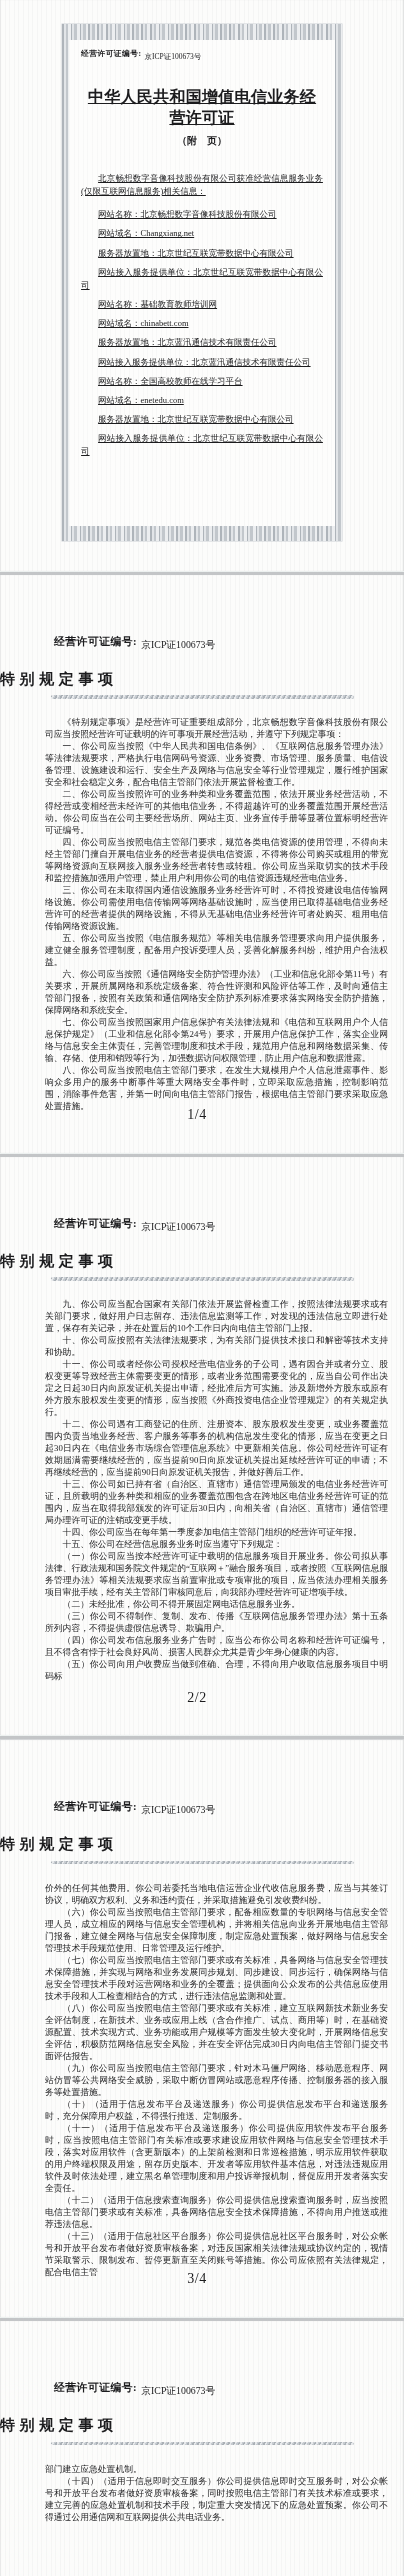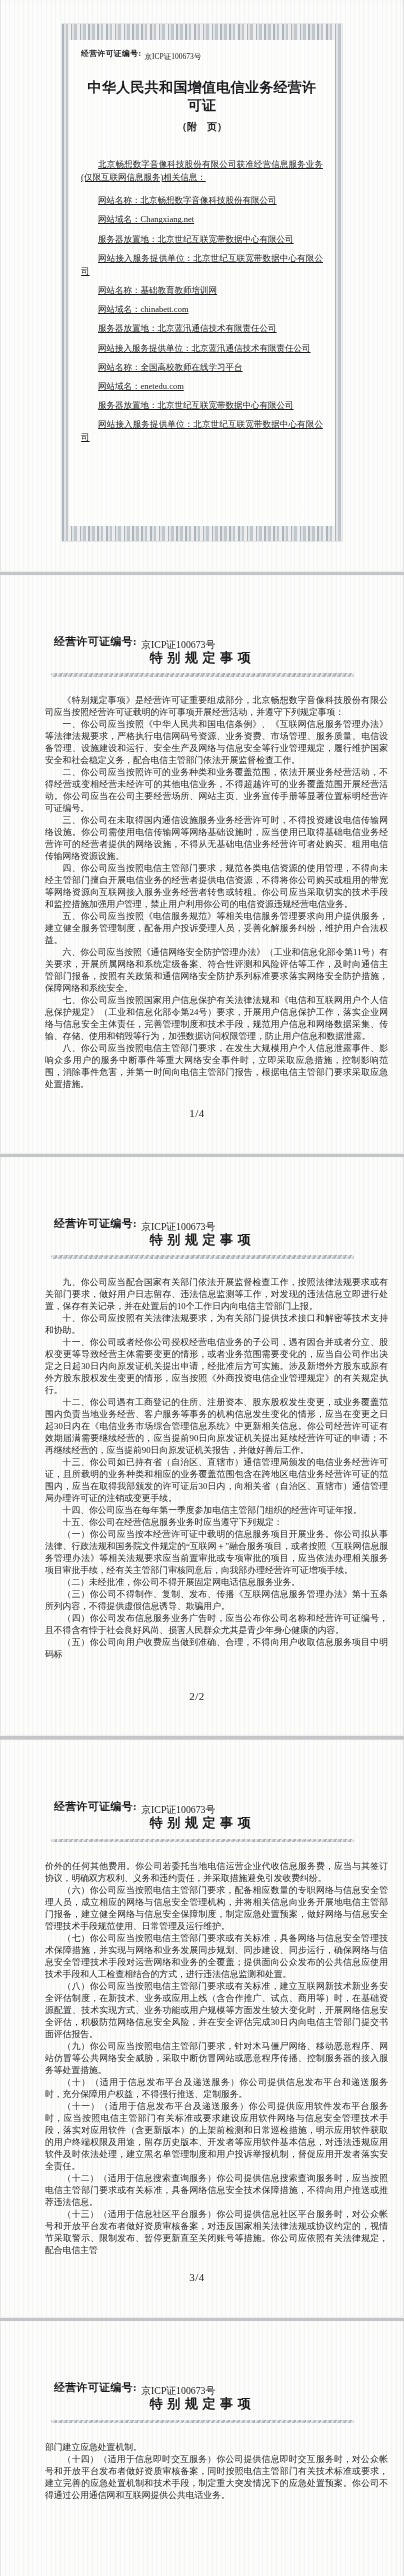--- a/index.html
+++ b/index.html
@@ -12,39 +12,39 @@
   
   .page-1{height:571px;}
   .cert-frame{position:absolute;left:62px;top:24px;width:280px;height:517px;box-sizing:border-box;
     padding:15.5px 6.7px;
     background:repeating-linear-gradient(90deg,#aeb4ba 0 1.5px,#e2e5e8 1.5px 3.6px,#c2c7cc 3.6px 6.2px,#eceef0 6.2px 8.8px);
     box-shadow:0 0 0 0.5px #cdd1d5;}
   .cert-inner{width:100%;height:100%;background:#fdfdfc;box-sizing:border-box;padding:9.3px 12.4px 0 12.4px;
     background-image:repeating-linear-gradient(90deg,rgba(110,115,122,0.04) 0 1px,rgba(0,0,0,0) 1px 4.6px);}
   .cert-lic{font-size:7.7px;font-weight:bold;letter-spacing:0.5px;}
   .cert-lic .no{font-weight:normal;font-size:7.5px;margin-left:3.1px;position:relative;top:3.6px;letter-spacing:0;}
-  .cert-title{margin-top:20px;text-align:center;font-size:14px;font-weight:bold;letter-spacing:0.3px;}
+  .cert-title{margin-top:28px;text-align:center;font-size:16px;font-weight:bold;letter-spacing:0.3px;text-decoration:underline;}
   .cert-subtitle{margin-top:5.2px;text-align:center;font-size:10px;font-weight:bold;}
   .cert-body{margin-top:24px;font-size:8.5px;line-height:13px;text-decoration:underline;}
   .cert-body p{margin:0 0 6.2px 0;text-indent:2em;text-align:justify;}
   .cert-body p.intro{margin-bottom:10.3px;}
 
   
   .page-2{height:578px;} .page-3{height:578px;} .page-4{height:577px;} .page-5{height:552px;}
   .sep-3{height:5.2px;}
   .hdr{padding-top:60px;margin-left:54px;font-size:10.8px;font-weight:bold;letter-spacing:0.5px;}
   .hdr .no{font-weight:normal;font-size:9.8px;margin-left:4.1px;position:relative;top:2.6px;letter-spacing:0;}
-  .sp-title{margin-top:0;text-align:center;font-size:13px;font-weight:bold;letter-spacing:4.6px;}
+  .sp-title{margin-top:21px;text-align:left;font-size:15px;font-weight:bold;letter-spacing:4.6px;}
   .wave{height:3.6px;width:303px;margin:6.2px auto 0 auto;
     background:repeating-linear-gradient(115deg,#aab0b6 0 1.5px,#e7e9eb 1.5px 3.1px,#c6cbd0 3.1px 4.6px);
     border-radius:1.5px;}
   .prov-body{margin:17.5px 17px 0 45px;font-size:8.8px;line-height:12px;}
   .prov-body p{margin:0;text-indent:2em;text-align:justify;}
   .prov-body p.cont{text-indent:0;}
-  .pageno{position:absolute;left:0;right:11px;text-align:center;font-size:11px;letter-spacing:0.5px;}
+  .pageno{position:absolute;left:0;right:11px;text-align:center;font-size:14px;letter-spacing:0.5px;}
   .page-2 .pageno{top:532px;} .page-3 .pageno{top:533px;} .page-4 .pageno{top:531px;}
   .page-5{background-image:repeating-linear-gradient(90deg,rgba(110,115,122,0.05) 0 1px,rgba(0,0,0,0) 1px 4.6px),
     radial-gradient(rgba(120,122,125,0.06) 0.5px, rgba(0,0,0,0) 0.5px);background-size:auto,3.6px 3.6px;}
 </style>
 </head>
 <body>
 
 <div class="page page-1">
   <div class="cert-frame">
     <div class="cert-inner">
@@ -76,22 +76,22 @@
 <div class="page page-2">
   <div class="hdr">
     <span>经营许可证编号:</span><span class="no">京ICP证100673号</span>
   </div>
   <div class="sp-title">特别规定事项</div>
   <div class="wave"></div>
   <div class="prov-body">
     <p>《特别规定事项》是经营许可证重要组成部分，北京畅想数字音像科技股份有限公司应当按照经营许可证载明的许可事项开展经营活动，并遵守下列规定事项：</p>
     <p>一、你公司应当按照《中华人民共和国电信条例》、《互联网信息服务管理办法》等法律法规要求，严格执行电信网码号资源、业务资费、市场管理、服务质量、电信设备管理、设施建设和运行、安全生产及网络与信息安全等行业管理规定，履行维护国家安全和社会稳定义务，配合电信主管部门依法开展监督检查工作。</p>
     <p>二、你公司应当按照许可的业务种类和业务覆盖范围，依法开展业务经营活动，不得经营或变相经营未经许可的其他电信业务，不得超越许可的业务覆盖范围开展经营活动。你公司应当在公司主要经营场所、网站主页、业务宣传手册等显著位置标明经营许可证编号。</p>
+    <p>四、你公司应当按照电信主管部门要求，规范各类电信资源的使用管理，不得向未经主管部门擅自开展电信业务的经营者提供电信资源，不得将你公司购买或租用的带宽等网络资源向互联网接入服务业务经营者转售或转租。你公司应当采取切实的技术手段和监控措施加强用户管理，禁止用户利用你公司的电信资源违规经营电信业务。</p>
     <p>三、你公司在未取得国内通信设施服务业务经营许可时，不得投资建设电信传输网络设施。你公司需使用电信传输网等网络基础设施时，应当使用已取得基础电信业务经营许可的经营者提供的网络设施，不得从无基础电信业务经营许可者处购买、租用电信传输网络资源设施。</p>
-    <p>四、你公司应当按照电信主管部门要求，规范各类电信资源的使用管理，不得向未经主管部门擅自开展电信业务的经营者提供电信资源，不得将你公司购买或租用的带宽等网络资源向互联网接入服务业务经营者转售或转租。你公司应当采取切实的技术手段和监控措施加强用户管理，禁止用户利用你公司的电信资源违规经营电信业务。</p>
     <p>五、你公司应当按照《电信服务规范》等相关电信服务管理要求向用户提供服务，建立健全服务管理制度，配备用户投诉受理人员，妥善化解服务纠纷，维护用户合法权益。</p>
     <p>六、你公司应当按照《通信网络安全防护管理办法》（工业和信息化部令第11号）有关要求，开展所属网络和系统定级备案、符合性评测和风险评估等工作，及时向通信主管部门报备，按照有关政策和通信网络安全防护系列标准要求落实网络安全防护措施，保障网络和系统安全。</p>
     <p>七、你公司应当按照国家用户信息保护有关法律法规和《电信和互联网用户个人信息保护规定》（工业和信息化部令第24号）要求，开展用户信息保护工作，落实企业网络与信息安全主体责任，完善管理制度和技术手段，规范用户信息和网络数据采集、传输、存储、使用和销毁等行为，加强数据访问权限管理，防止用户信息和数据泄露。</p>
     <p>八、你公司应当按照电信主管部门要求，在发生大规模用户个人信息泄露事件、影响众多用户的服务中断事件等重大网络安全事件时，立即采取应急措施，控制影响范围，消除事件危害，并第一时间向电信主管部门报告，根据电信主管部门要求采取应急处置措施。</p>
   </div>
   <div class="pageno">1/4</div>
 </div>
 <div class="sep"></div>
 
 <div class="page page-3">

